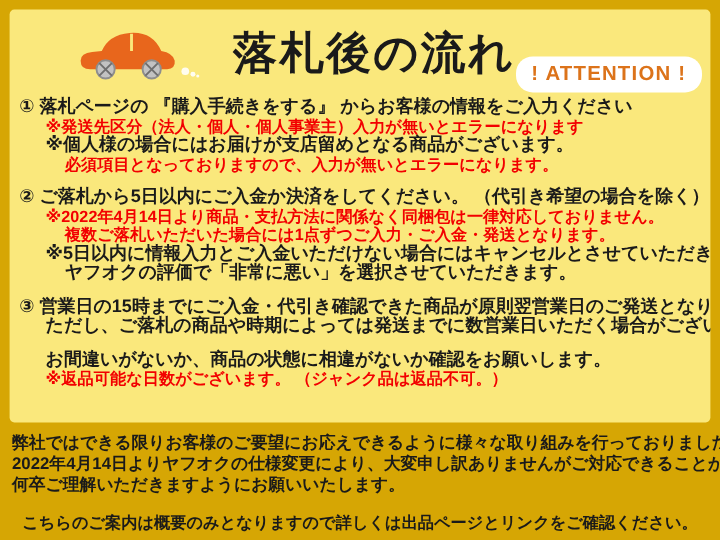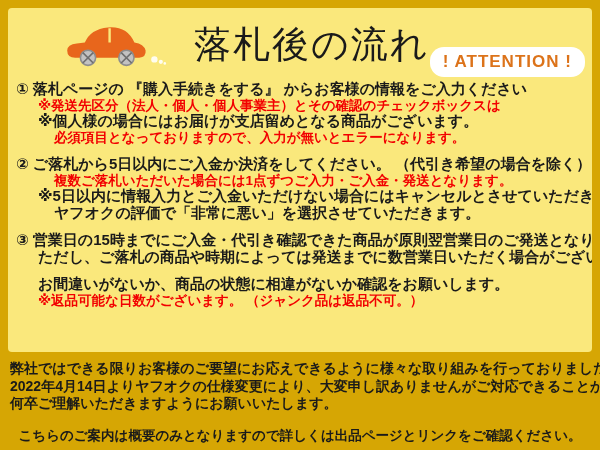--- a/index.html
+++ b/index.html
@@ -17,21 +17,21 @@
     background:var(--outer-bg);
   }
   .stage{position:relative;width:600px;height:450px;background:var(--outer-bg);overflow:hidden;}
   .panel{
     position:absolute;left:8px;top:8px;width:584px;height:344px;
     background:var(--panel-bg);border-radius:4px;padding:0 8px;overflow:hidden;
   }
   .header{display:flex;align-items:center;height:64px;padding:10px 4px 0 4px;}
   .car{width:104px;height:56px;margin-left:44px;flex:0 0 auto;}
   .title{
-    font-size:37px;font-weight:400;color:var(--text-black);
+    font-size:37px;font-weight:700;color:var(--text-black);
     margin-left:26px;letter-spacing:2px;white-space:nowrap;
   }
   .badge{
     margin-left:auto;margin-right:10px;background:#ffffff;
     color:var(--attention-orange);font-weight:800;font-size:17px;
     padding:5px 13px;border-radius:14px;white-space:nowrap;letter-spacing:1px;margin-top:34px;
   }
   .sections{margin-top:9px;}
   .section{margin-bottom:11px;}
   .line{
@@ -71,27 +71,28 @@
         </g>
       </svg>
       <h1 class="title">落札後の流れ</h1>
       <div class="badge">! ATTENTION !</div>
     </div>
 
     <div class="sections">
 
       <div class="section">
         <div class="line">① 落札ページの 『購入手続きをする』 からお客様の情報をご入力ください</div>
-        <div class="line red ind1">※発送先区分（法人・個人・個人事業主）とその確認のチェックボックスは</div>
+        <div class="line red ind1">※発送先区分（法人・個人・個人事業主）入力が無いとエラーになります</div>
         <div class="line ind1">※個人様の場合にはお届けが支店留めとなる商品がございます。</div>
         <div class="line red ind2">必須項目となっておりますので、入力が無いとエラーになります。</div>
       </div>
 
       <div class="section">
         <div class="line">② ご落札から5日以内にご入金か決済をしてください。 （代引き希望の場合を除く）</div>
+        <div class="line red ind1">※2022年4月14日より商品・支払方法に関係なく同梱包は一律対応しておりません。</div>
         <div class="line red ind2">複数ご落札いただいた場合には1点ずつご入力・ご入金・発送となります。</div>
         <div class="line ind1">※5日以内に情報入力とご入金いただけない場合にはキャンセルとさせていただき</div>
         <div class="line ind2">ヤフオクの評価で「非常に悪い」を選択させていただきます。</div>
       </div>
 
       <div class="section">
         <div class="line">③ 営業日の15時までにご入金・代引き確認できた商品が原則翌営業日のご発送となります。</div>
         <div class="line ind1">ただし、ご落札の商品や時期によっては発送までに数営業日いただく場合がございます。</div>
       </div>
 

